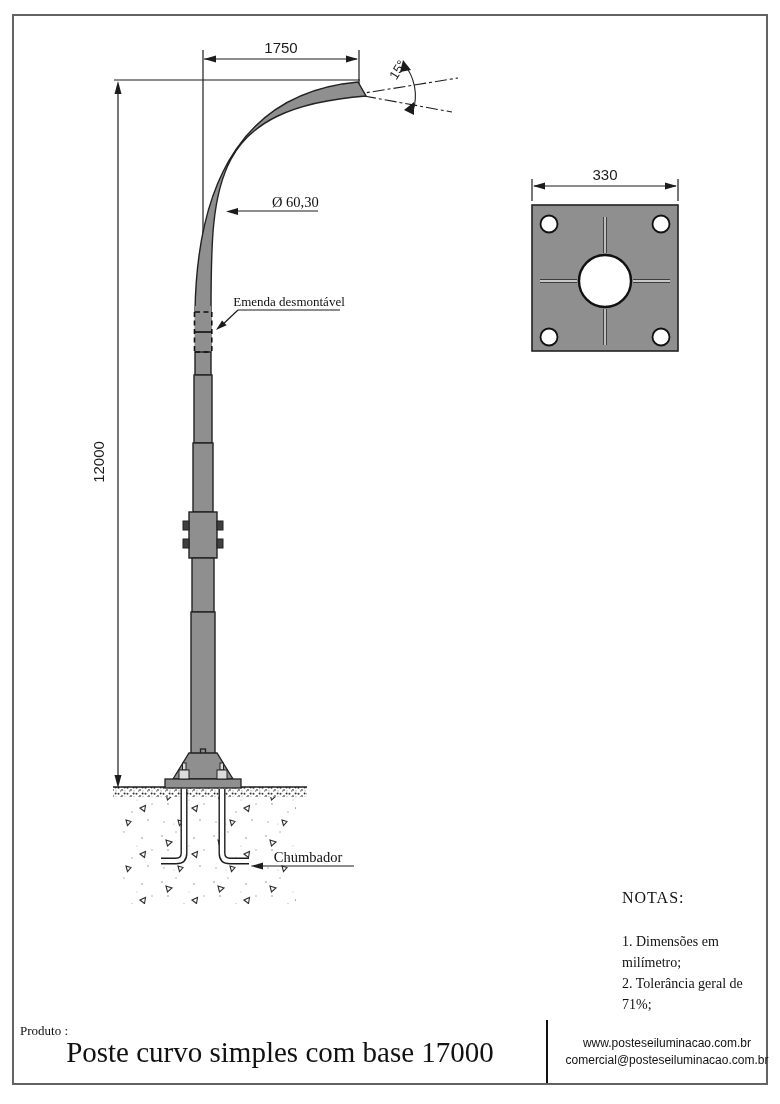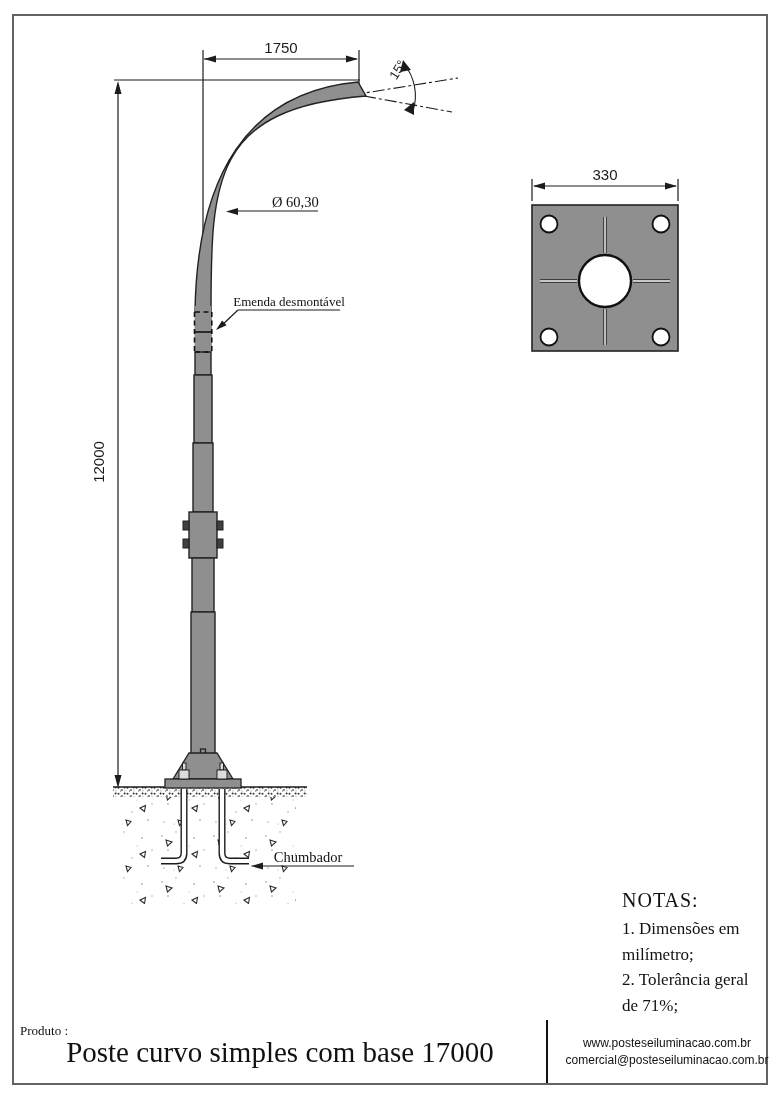--- a/index.html
+++ b/index.html
@@ -10,22 +10,22 @@
   .drawing-svg{position:absolute;left:0;top:0;width:780px;height:1104px;}
 
   
   .dim-txt{font-family:"Liberation Sans",sans-serif;font-size:15px;fill:#1c1c1c;}
   .dim-txt-sm{font-family:"Liberation Sans",sans-serif;font-size:13px;fill:#1c1c1c;}
   .lbl-txt{font-family:"Liberation Serif",serif;font-size:13px;fill:#111;}
   .lbl-txt-lg{font-family:"Liberation Serif",serif;font-size:14.5px;fill:#111;}
 
   
   .notas{position:absolute;left:622px;top:889px;width:142px;}
-  .notas .nt{font-size:20px;letter-spacing:1px;margin:0 0 4px 0;}
-  .notas .ni{font-size:17px;line-height:1.5;}
+  .notas .nt{font-size:16px;letter-spacing:1px;margin:0 0 24px 0;}
+  .notas .ni{font-size:14px;line-height:1.5;}
 
   
   .title-band{position:absolute;left:14px;top:965px;width:752px;height:55px;
               border-top:2px solid #111;border-bottom:2px solid #111;box-sizing:border-box;
               display:flex;align-items:center;justify-content:center;overflow:hidden;}
   .title-band .company{font-size:39px;letter-spacing:10px;white-space:nowrap;}
   .product-row{position:absolute;left:14px;top:1020px;width:752px;height:63px;display:flex;}
   .product-cell{position:relative;width:534px;height:100%;}
   .product-label{position:absolute;left:6px;top:3px;font-size:13px;}
   .product-name{position:absolute;left:0;top:16px;width:100%;text-align:center;font-size:29px;}

